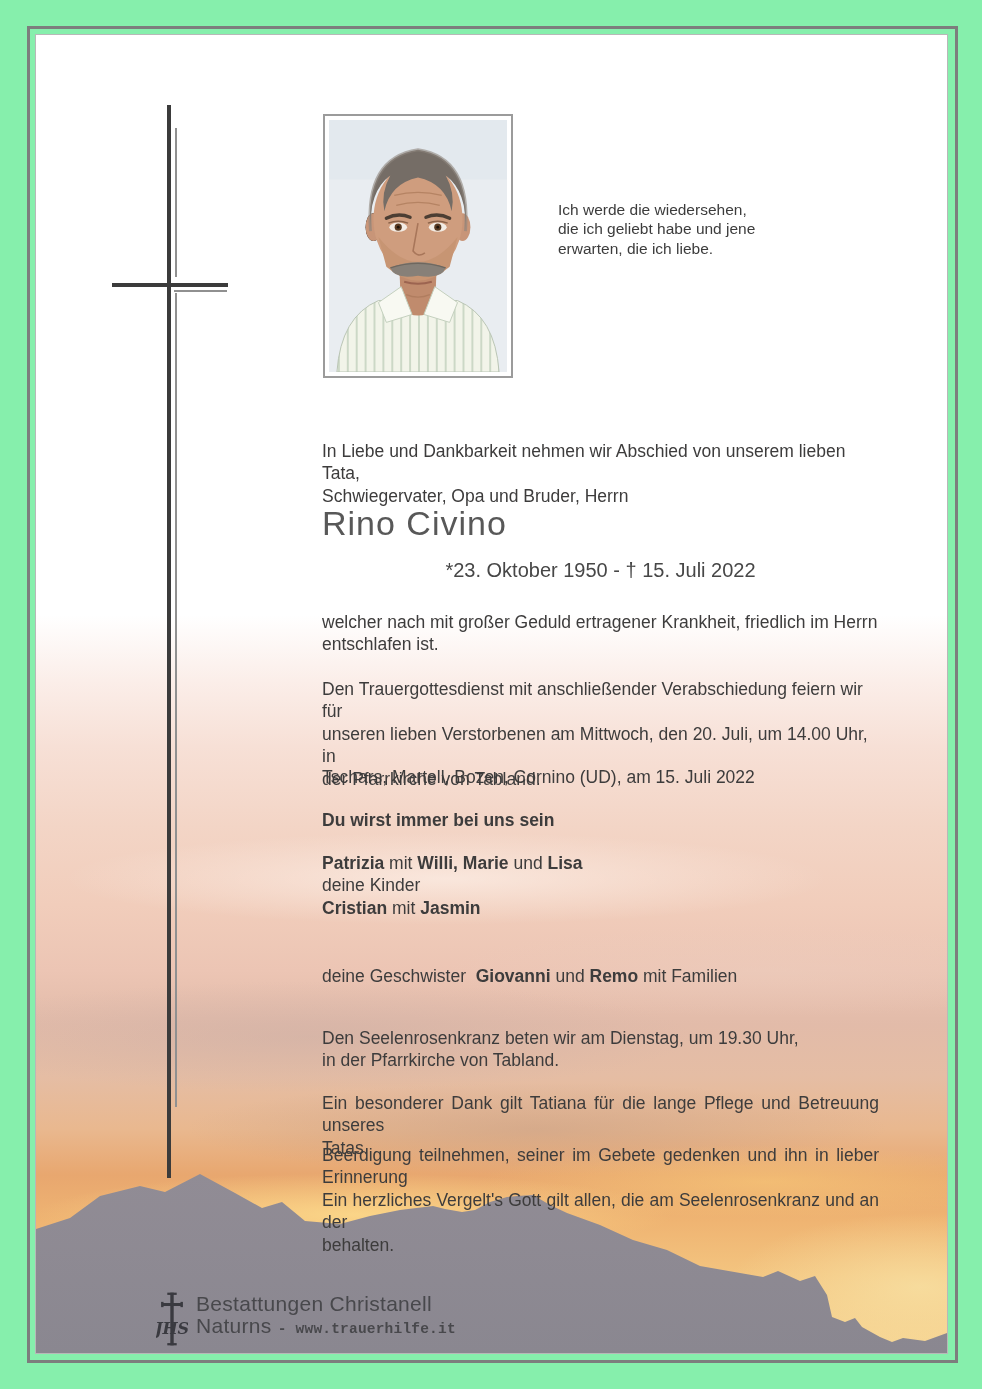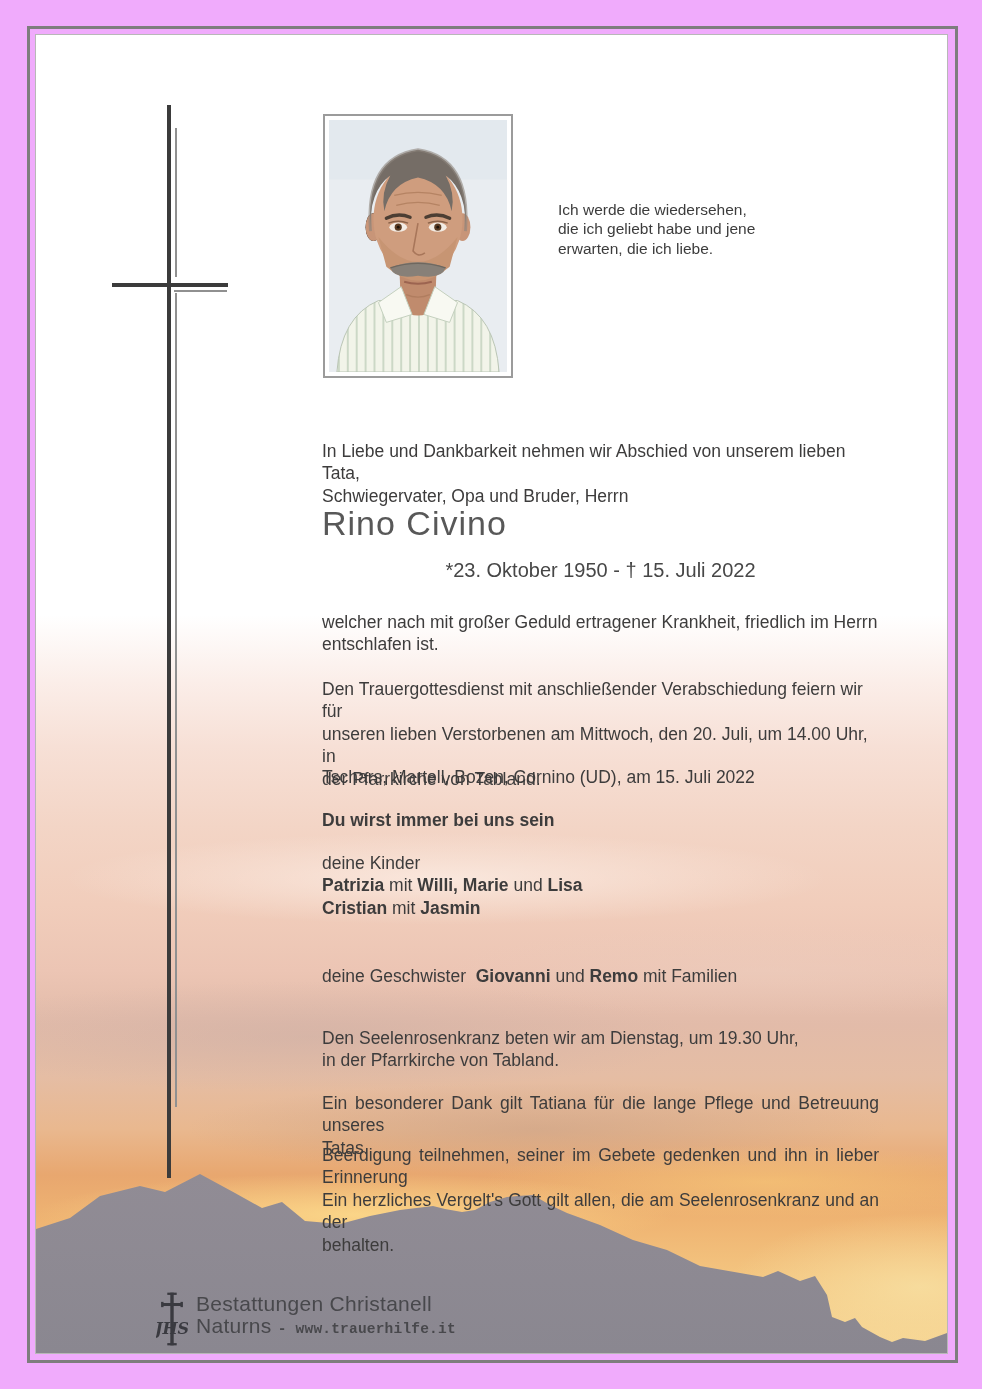--- a/index.html
+++ b/index.html
@@ -1,17 +1,17 @@
 <!DOCTYPE html>
 <html><head>
 <meta charset="utf-8">
 <style>
   html,body { margin:0; padding:0; background:#ffffff; }
   .page {
-    position:relative; width:982px; height:1389px; background:#f0abfc;
+    position:relative; width:982px; height:1389px; background:#86efac;
     font-family:"Liberation Sans", sans-serif; overflow:hidden;
   }
   
   .frame-outer {
     position:absolute; left:27px; top:26px; width:931px; height:1337px;
     border:3px solid #7d7d7d; box-sizing:border-box;
   }
   
   .artwork {
     position:absolute; left:35px; top:34px; width:911px; height:1318px;
@@ -176,22 +176,22 @@
     <div class="line">der Pfarrkirche von Tabland.</div>
   </div>
 
   <div class="tb" style="top:741px;">
     <div class="line">Tschars, Martell, Bozen, Cornino (UD), am 15. Juli 2022</div>
   </div>
 
   <div class="tb motto" style="top:784px;">Du wirst immer bei uns sein</div>
 
   <div class="tb" style="top:827px;">
+    <div class="line"><span class="bold">Patrizia</span><span> mit </span><span class="bold">Willi, Marie</span><span> und </span><span class="bold">Lisa</span></div>
     <div class="line">deine Kinder</div>
-    <div class="line"><span class="bold">Patrizia</span><span> mit </span><span class="bold">Willi, Marie</span><span> und </span><span class="bold">Lisa</span></div>
     <div class="line"><span class="bold">Cristian</span><span> mit </span><span class="bold">Jasmin</span></div>
   </div>
 
   <div class="tb" style="top:940px;">
     <div class="line"><span>deine Geschwister&nbsp; </span><span class="bold">Giovanni</span><span> und </span><span class="bold">Remo</span><span> mit Familien</span></div>
   </div>
 
 
   <div class="tb" style="top:1002px;">
     <div class="line">Den Seelenrosenkranz beten wir am Dienstag, um 19.30 Uhr,</div>

